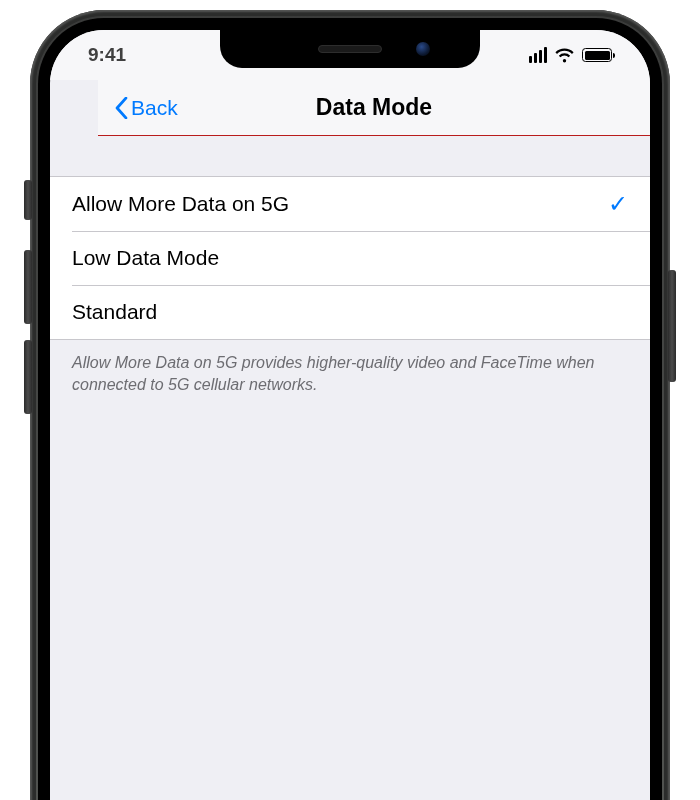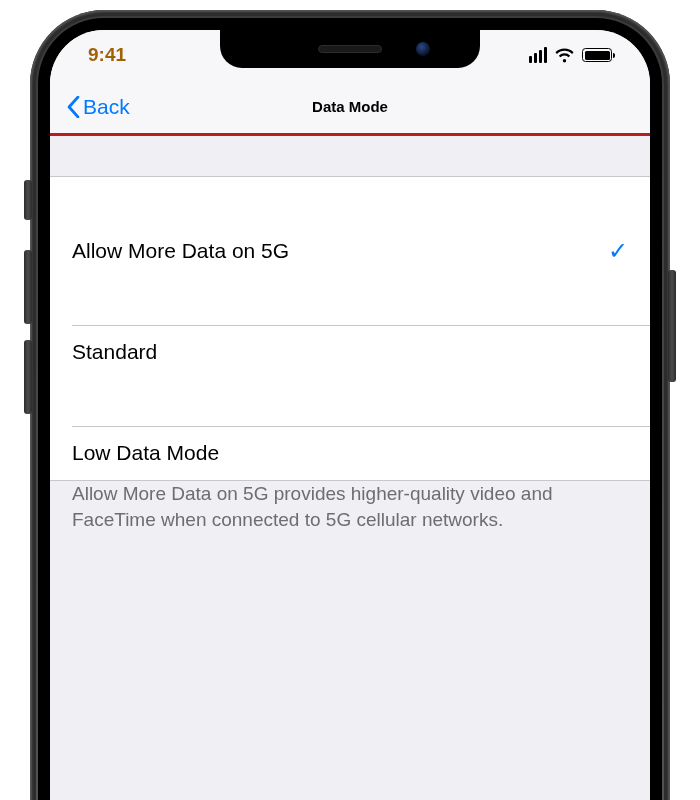--- a/index.html
+++ b/index.html
@@ -93,21 +93,21 @@
       height: 50px;
       display: flex;
       justify-content: space-between;
       align-items: center;
       padding: 0 38px;
       background: #f7f7f9;
     }
     .status-time {
       font-size: 19px;
       font-weight: 600;
-      color: #a16207;
+      color: #404040;
       width: 90px;
     }
     .status-icons {
       display: flex;
       align-items: center;
       gap: 7px;
     }
     .signal-bars {
       display: flex;
       align-items: flex-end;
@@ -143,79 +143,80 @@
     }
     .battery-fill {
       width: 100%;
       height: 100%;
       background: #000;
       border-radius: 1.5px;
     }
     .nav-bar {
       height: 56px;
       background: #f7f7f9;
-      border-bottom: 3px solid #b91c1c;
-      display: flex;
-      align-items: center;
-      position: relative;
+      border-bottom: 1px solid #b91c1c;
+      display: flex;
+      align-items: center;
+      position: relative;
+      margin-left: 48px;
     }
     .nav-back {
       display: flex;
       align-items: center;
       gap: 2px;
       color: #007aff;
       font-size: 21px;
       padding-left: 16px;
       cursor: pointer;
     }
     .nav-back svg { width: 15px; height: 22px; }
     .nav-title {
       position: absolute;
       left: 0; right: 0;
       text-align: center;
-      font-size: 15px;
+      font-size: 23px;
       font-weight: 600;
       color: #000;
       pointer-events: none;
     }
     .spacer { height: 40px; }
     .list-group {
       background: #fff;
       border-top: 1px solid #c8c7cc;
       border-bottom: 1px solid #c8c7cc;
     }
     .list-row {
       min-height: 54px;
       padding: 0 22px;
       display: flex;
       align-items: center;
       justify-content: space-between;
       font-size: 21px;
       color: #000;
       position: relative;
       cursor: pointer;
-      margin-top: 47px;
     }
     .list-row + .list-row::before {
       content: "";
       position: absolute;
       left: 22px; right: 0; top: 0;
       height: 1px;
       background: #c8c7cc;
     }
     .checkmark {
       color: #007aff;
       font-size: 24px;
       font-weight: 500;
     }
     .footer-text {
-      padding: 0 22px 0 22px;
-      font-size: 19px;
+      padding: 12px 22px 0 22px;
+      font-size: 16px;
       line-height: 1.35;
       color: #6d6d72;
+      font-style: italic;
     }
     .footer-text p { margin-bottom: 18px; }
   </style>
 </head>
 <body>
 
 <div class="phone-frame">
   <div class="btn-side btn-mute"></div>
   <div class="btn-side btn-volup"></div>
   <div class="btn-side btn-voldn"></div>
@@ -256,24 +257,24 @@
       </div>
 
       <div class="spacer"></div>
 
       <div class="list-group">
         <div class="list-row">
           <span>Allow More Data on 5G</span>
           <span class="checkmark">✓</span>
         </div>
         <div class="list-row">
+          <span>Low Data Mode</span>
+        </div>
+        <div class="list-row">
           <span>Standard</span>
-        </div>
-        <div class="list-row">
-          <span>Low Data Mode</span>
         </div>
       </div>
 
       <div class="footer-text">
         <p>Allow More Data on 5G provides higher-quality video and FaceTime when connected to 5G cellular networks.</p>
       </div>
 
     </div>
   </div>
 </div>

